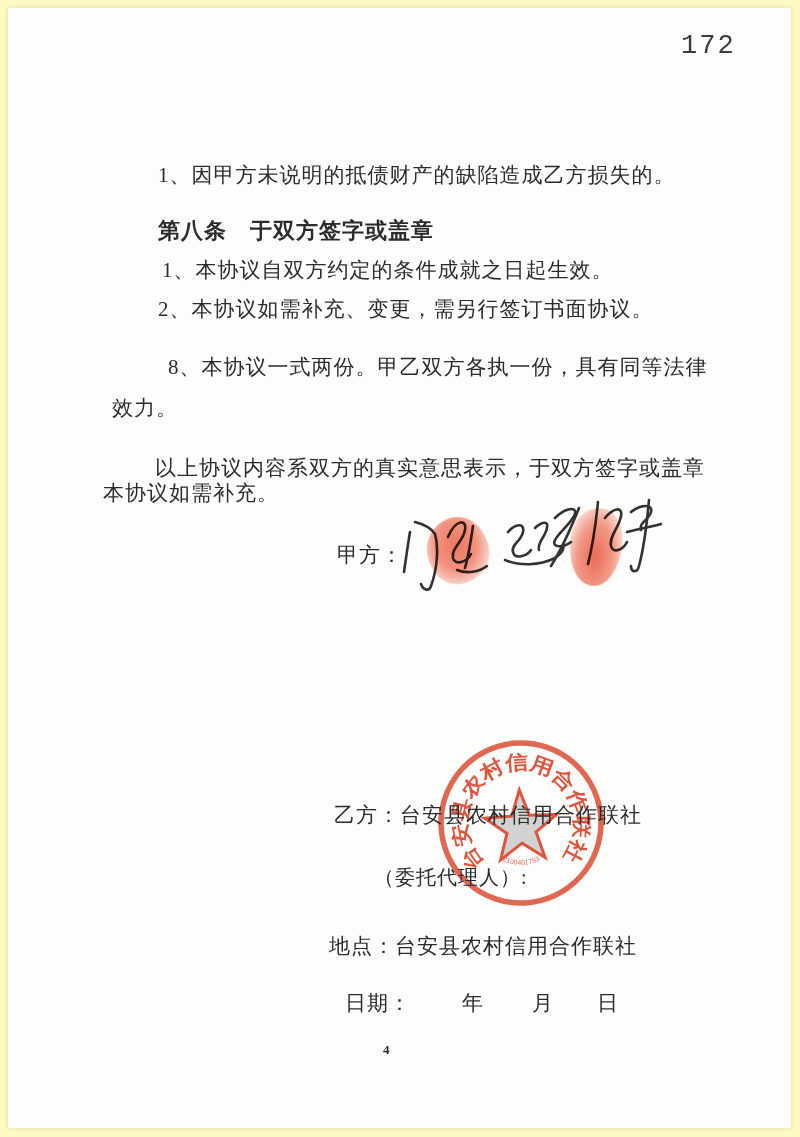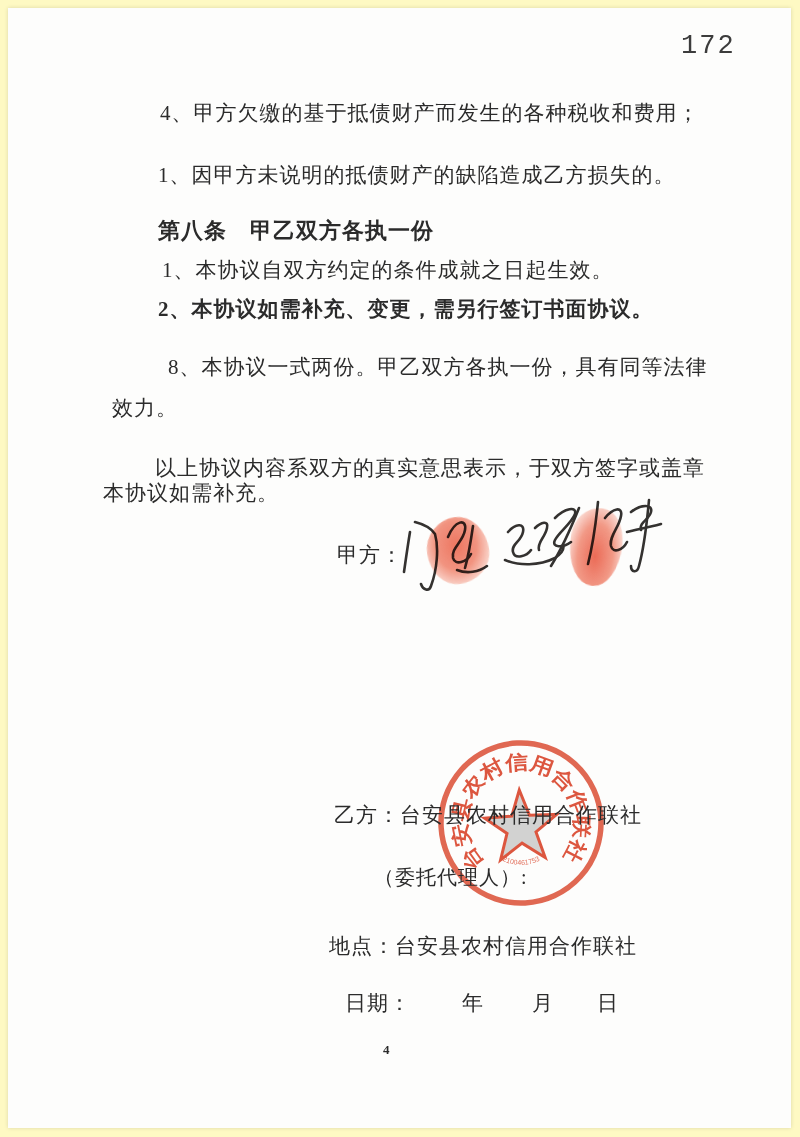--- a/index.html
+++ b/index.html
@@ -30,26 +30,25 @@
        opacity:.93;transform:rotate(-3deg);}
 </style>
 </head>
 <body>
 
 <div class="scan-frame">
   <div class="sheet"></div>
 
   <div class="t pgnum" style="left:681px;top:31px;font-size:27px;">172</div>
 
-  <div class="t" style="left:160px;top:101px;">4、甲方欠缴的基于抵债财产而发生的各种税收和费用；</div>
   <div class="t" style="left:158px;top:163px;">1、因甲方未说明的抵债财产的缺陷造成乙方损失的。</div>
 
-  <div class="t bold" style="left:158px;top:218px;font-size:22px;">第八条　甲乙双方各执一份</div>
+  <div class="t bold" style="left:158px;top:218px;font-size:22px;">第八条　于双方签字或盖章</div>
   <div class="t" style="left:162px;top:258px;">1、本协议自双方约定的条件成就之日起生效。</div>
-  <div class="t" style="left:158px;top:297px;font-weight:bold;">2、本协议如需补充、变更，需另行签订书面协议。</div>
+  <div class="t" style="left:158px;top:297px;">2、本协议如需补充、变更，需另行签订书面协议。</div>
   <div class="t" style="left:168px;top:355px;">8、本协议一式两份。甲乙双方各执一份，具有同等法律</div>
   <div class="t" style="left:103px;top:396px;margin-left:9px;">效力。</div>
 
   <div class="t" style="left:155px;top:440px;margin-top:16px;">以上协议内容系双方的真实意思表示，于双方签字或盖章</div>
   <div class="t" style="left:103px;top:481px;">本协议如需补充。</div>
 
   <div class="t" style="left:337px;top:543px;">甲方：</div>
 
   <div class="thumbprint bp-a"></div>
   <div class="thumbprint bp-b"></div>

